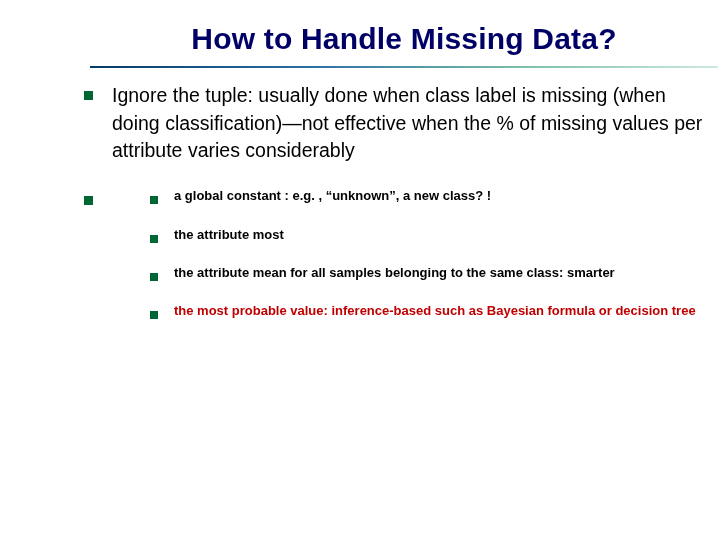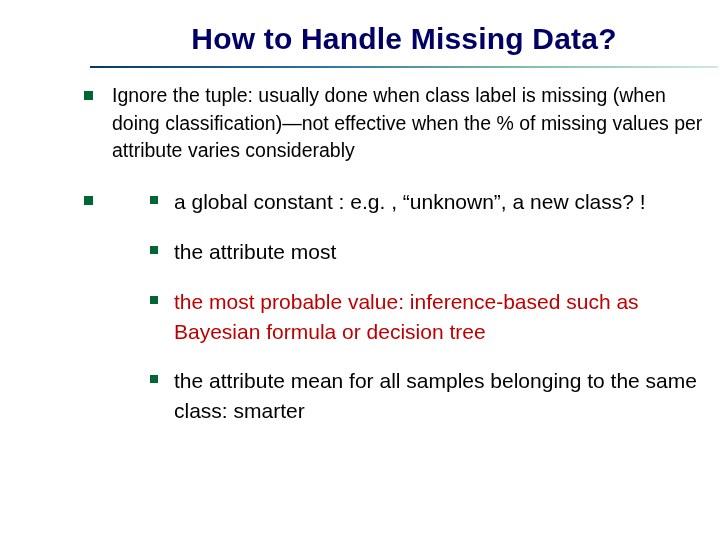--- a/index.html
+++ b/index.html
@@ -57,22 +57,23 @@
   }
   ul.sub {
     list-style: none;
     margin: 16px 0 0 0;
     padding: 0 0 0 38px;
   }
   ul.sub > li {
     position: relative;
     padding-left: 24px;
     margin: 0 0 20px 0;
-    font-size: 21px;
+    font-size: 13px;
     line-height: 1.42;
+    font-weight: bold;
   }
   ul.sub > li::before {
     content: "";
     position: absolute;
     left: 0;
     top: 9px;
     width: 8px;
     height: 8px;
     background: #006633;
   }
@@ -92,20 +93,20 @@
 
   <div class="title">How to Handle Missing Data?</div>
   <div class="rule"></div>
 
   <ul class="top">
     <li><span>Ignore the tuple: usually done when class label is missing (when doing classification)—not effective when the % of missing values per attribute varies considerably</span></li>
     <li>
       <ul class="sub">
         <li><span>a global constant : e.g. , “unknown”, a new class? !</span></li>
         <li><span>the attribute most</span></li>
+        <li><span>the attribute mean for all samples belonging to the same class: smarter</span></li>
         <li><span class="red">the most probable value: inference-based such as Bayesian formula or decision tree</span></li>
-        <li><span>the attribute mean for all samples belonging to the same class: smarter</span></li>
       </ul>
     </li>
   </ul>
 
   <div class="pagenum">8</div>
 </div>
 
 </body></html>

